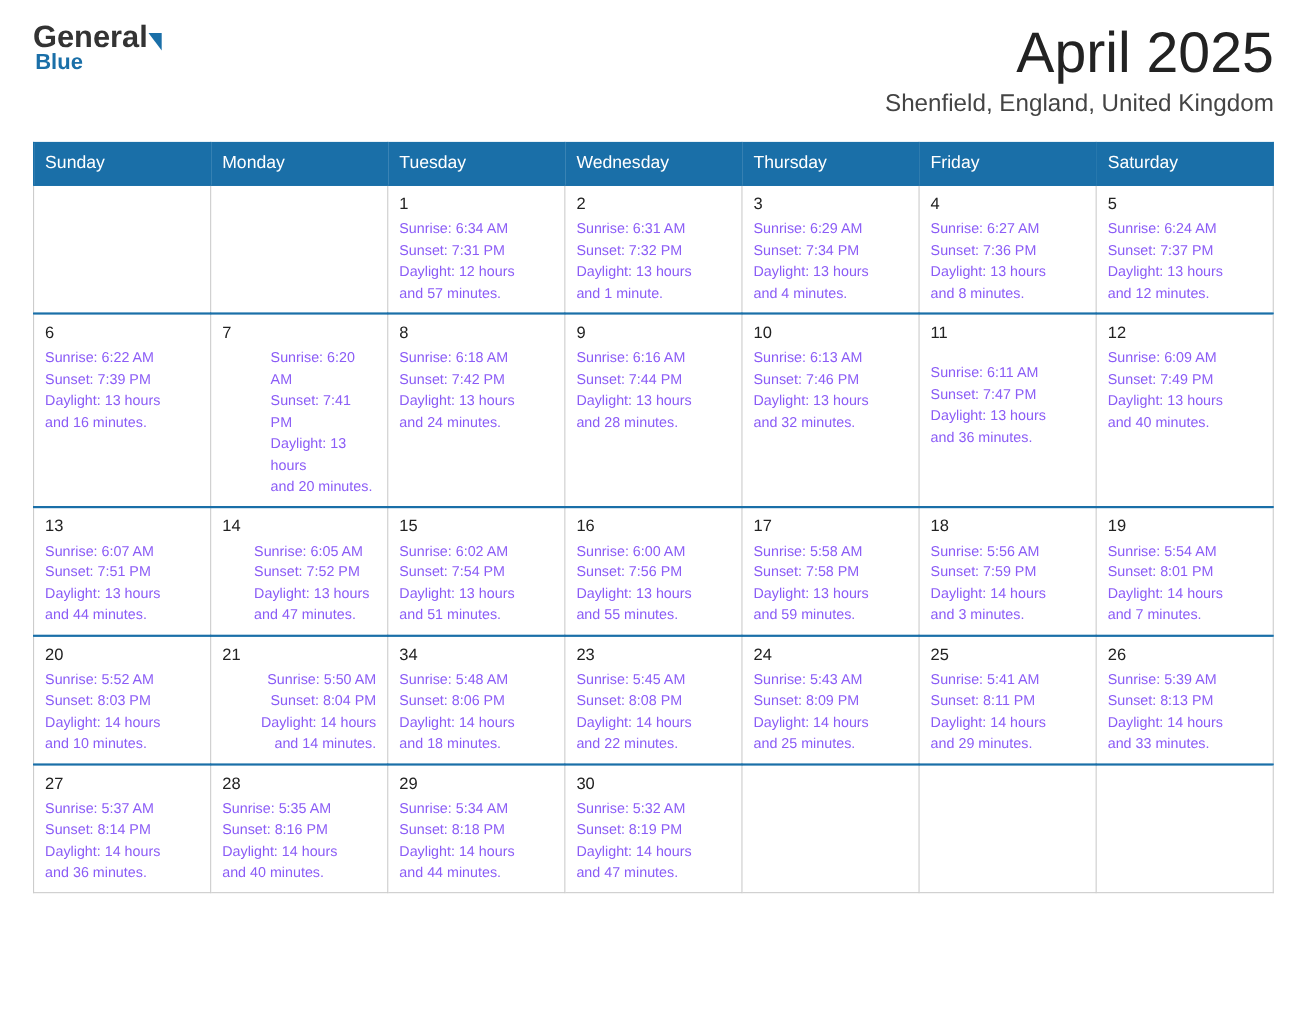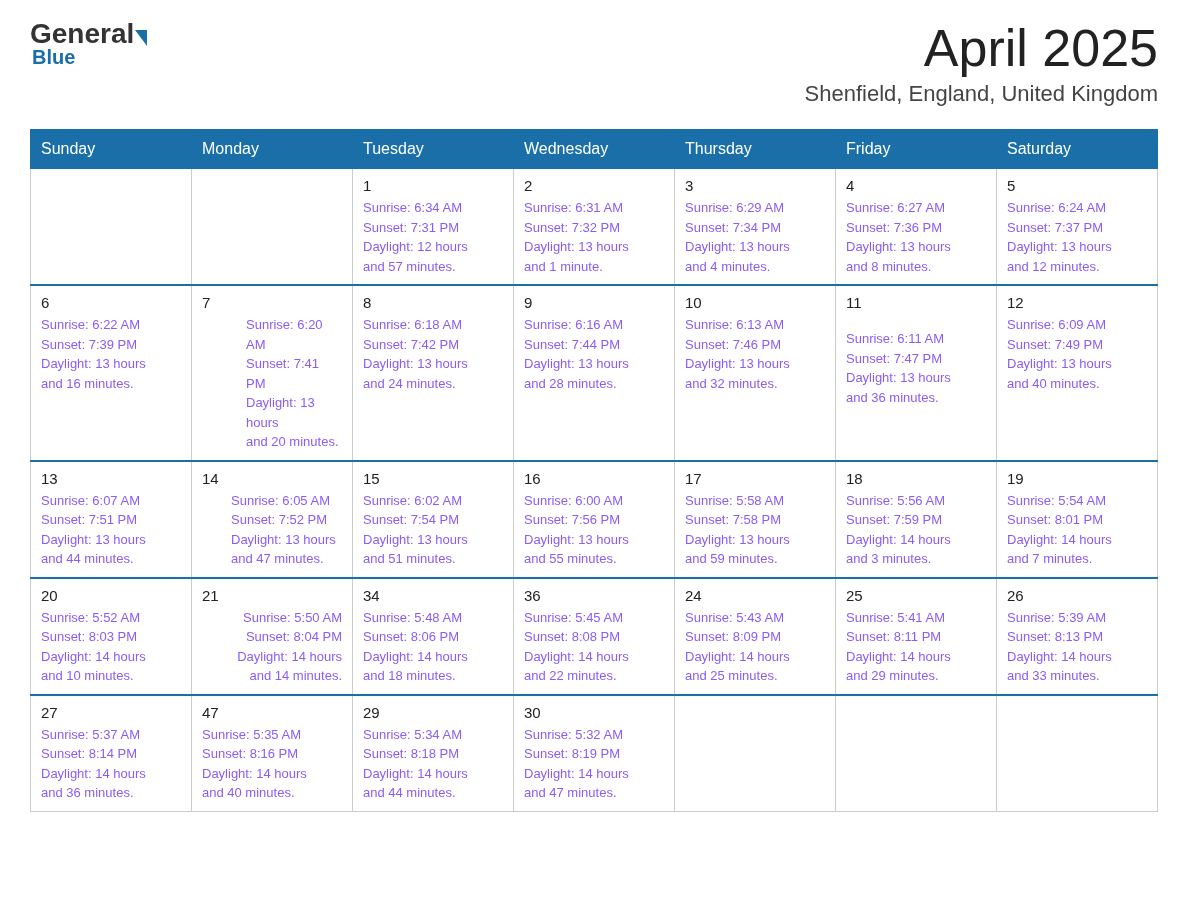--- a/index.html
+++ b/index.html
@@ -282,21 +282,21 @@
 and 14 minutes.</div>
         </td>
         <td>
           <span class="day-number">34</span>
           <div class="day-info" style="white-space: pre-line;">Sunrise: 5:48 AM
 Sunset: 8:06 PM
 Daylight: 14 hours
 and 18 minutes.</div>
         </td>
         <td>
-          <span class="day-number">36</span>
+          <span class="day-number">23</span>
           <div class="day-info" style="white-space: pre-line;">Sunrise: 5:45 AM
 Sunset: 8:08 PM
 Daylight: 14 hours
 and 22 minutes.</div>
         </td>
         <td>
           <span class="day-number">24</span>
           <div class="day-info" style="white-space: pre-line;">Sunrise: 5:43 AM
 Sunset: 8:09 PM
 Daylight: 14 hours
@@ -319,21 +319,21 @@
       </tr>
       <tr>
         <td>
           <span class="day-number">27</span>
           <div class="day-info" style="white-space: pre-line;">Sunrise: 5:37 AM
 Sunset: 8:14 PM
 Daylight: 14 hours
 and 36 minutes.</div>
         </td>
         <td>
-          <span class="day-number">47</span>
+          <span class="day-number">28</span>
           <div class="day-info" style="white-space: pre-line;">Sunrise: 5:35 AM
 Sunset: 8:16 PM
 Daylight: 14 hours
 and 40 minutes.</div>
         </td>
         <td>
           <span class="day-number">29</span>
           <div class="day-info" style="white-space: pre-line;">Sunrise: 5:34 AM
 Sunset: 8:18 PM
 Daylight: 14 hours

